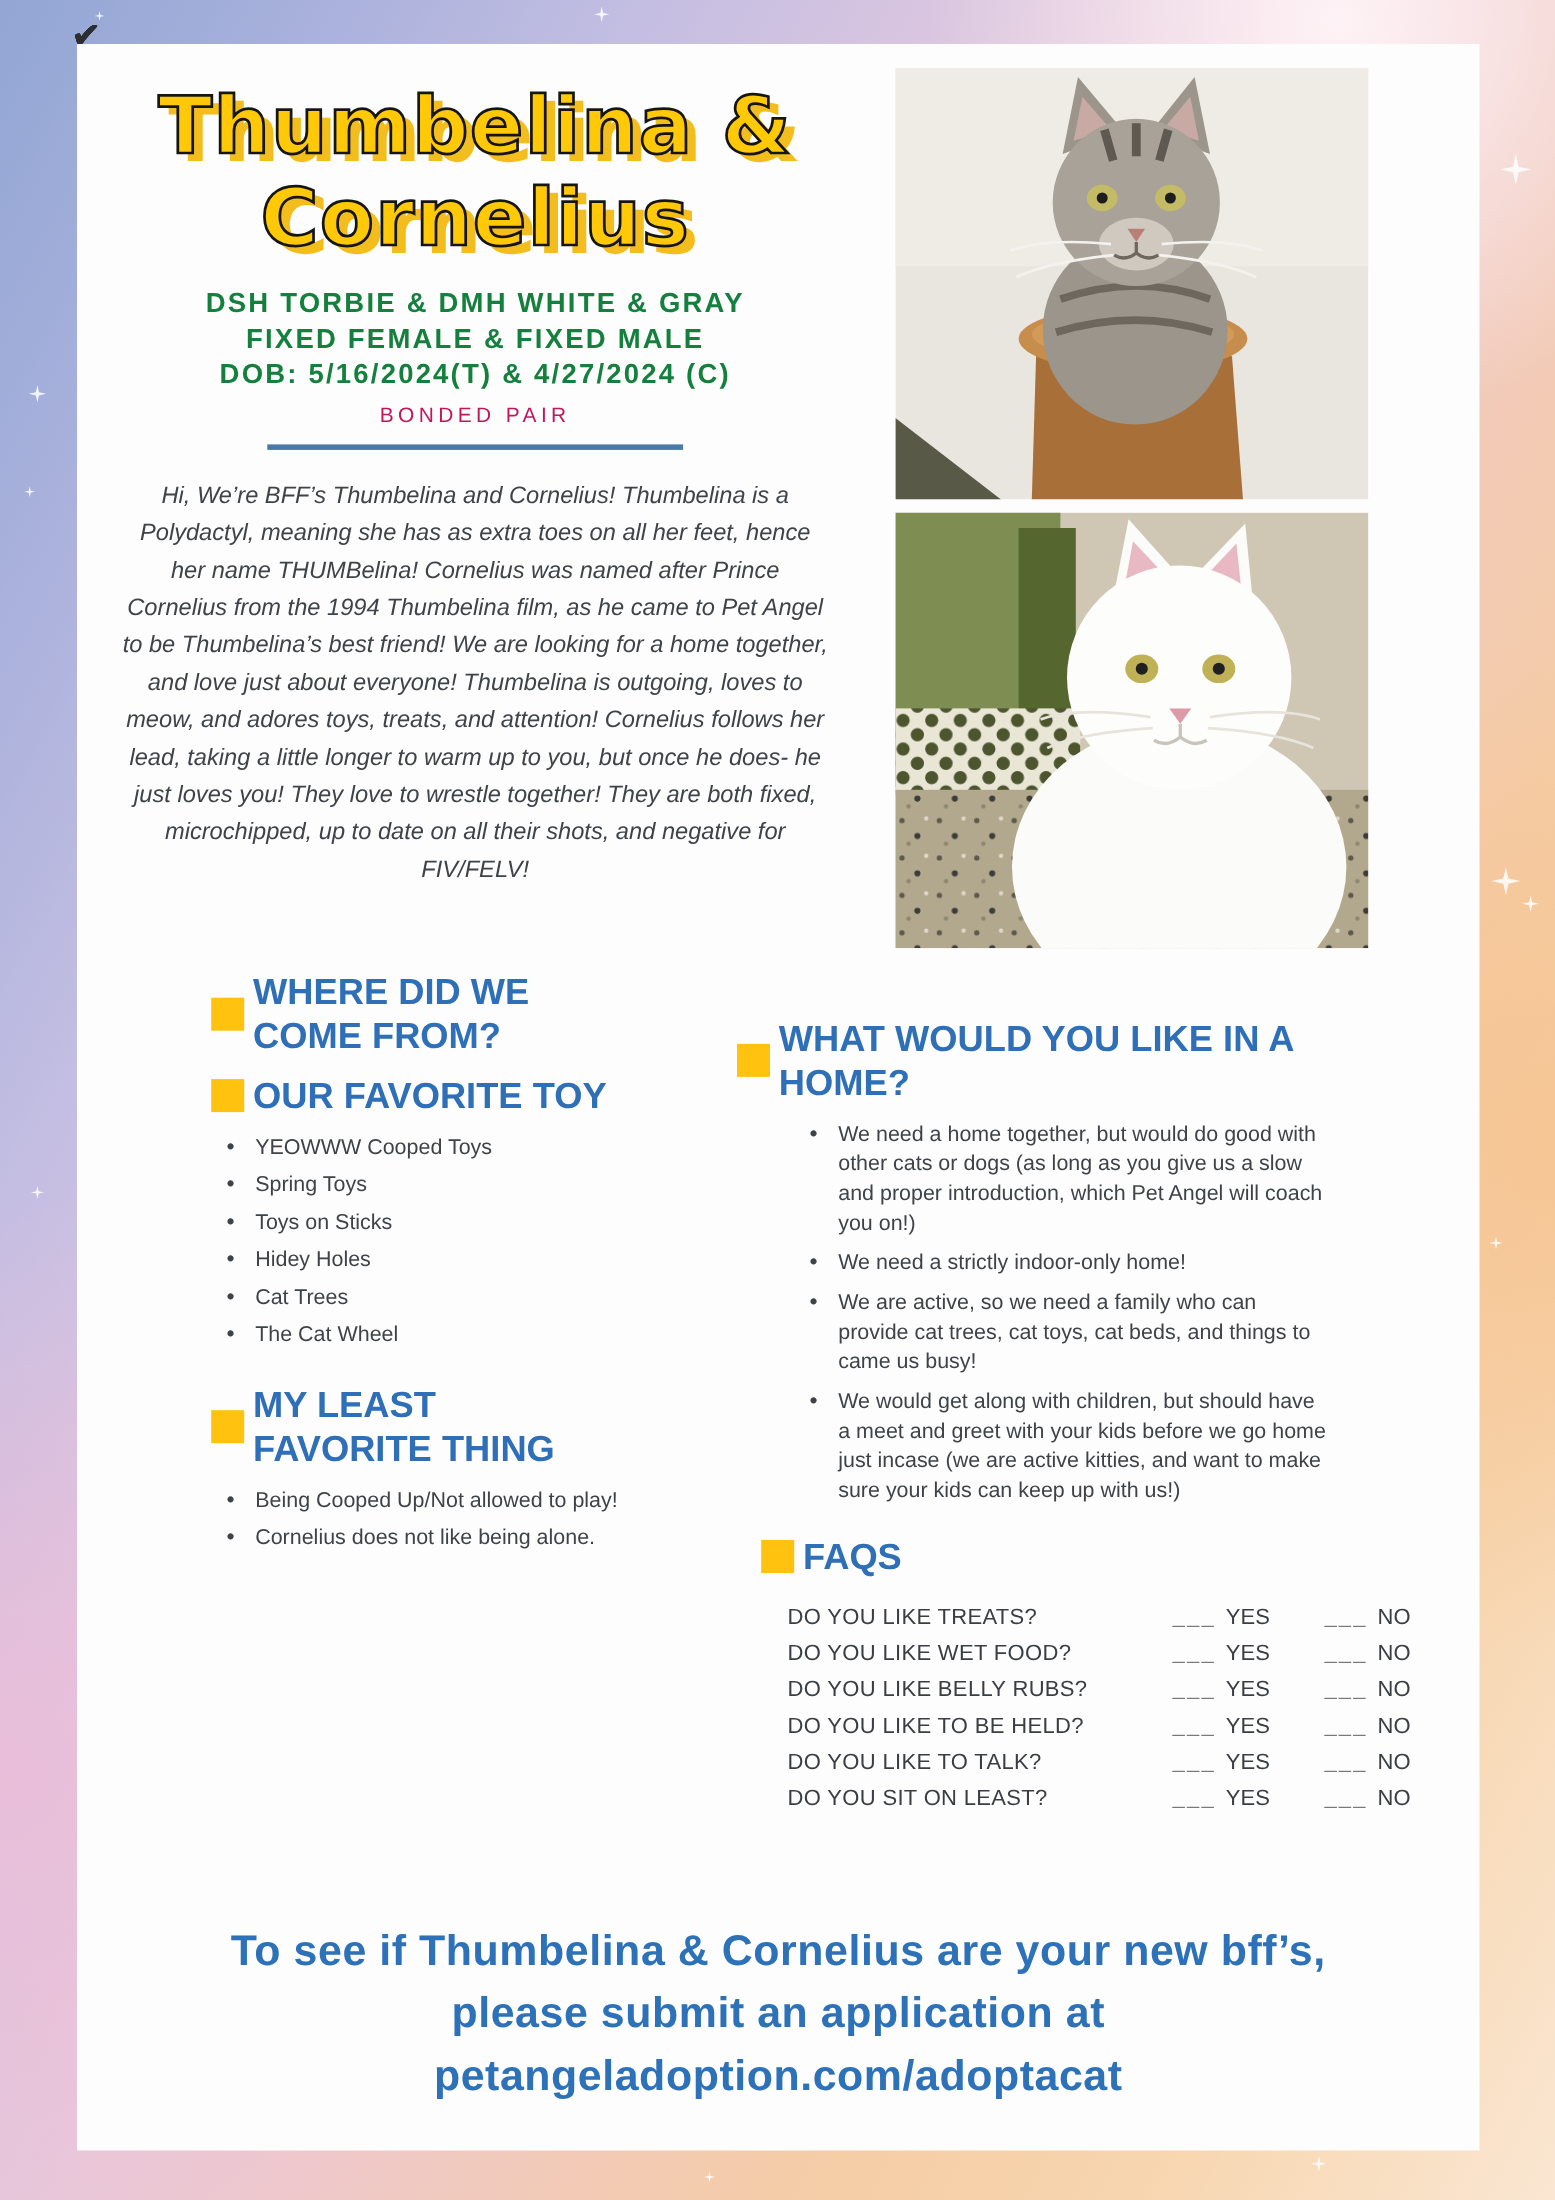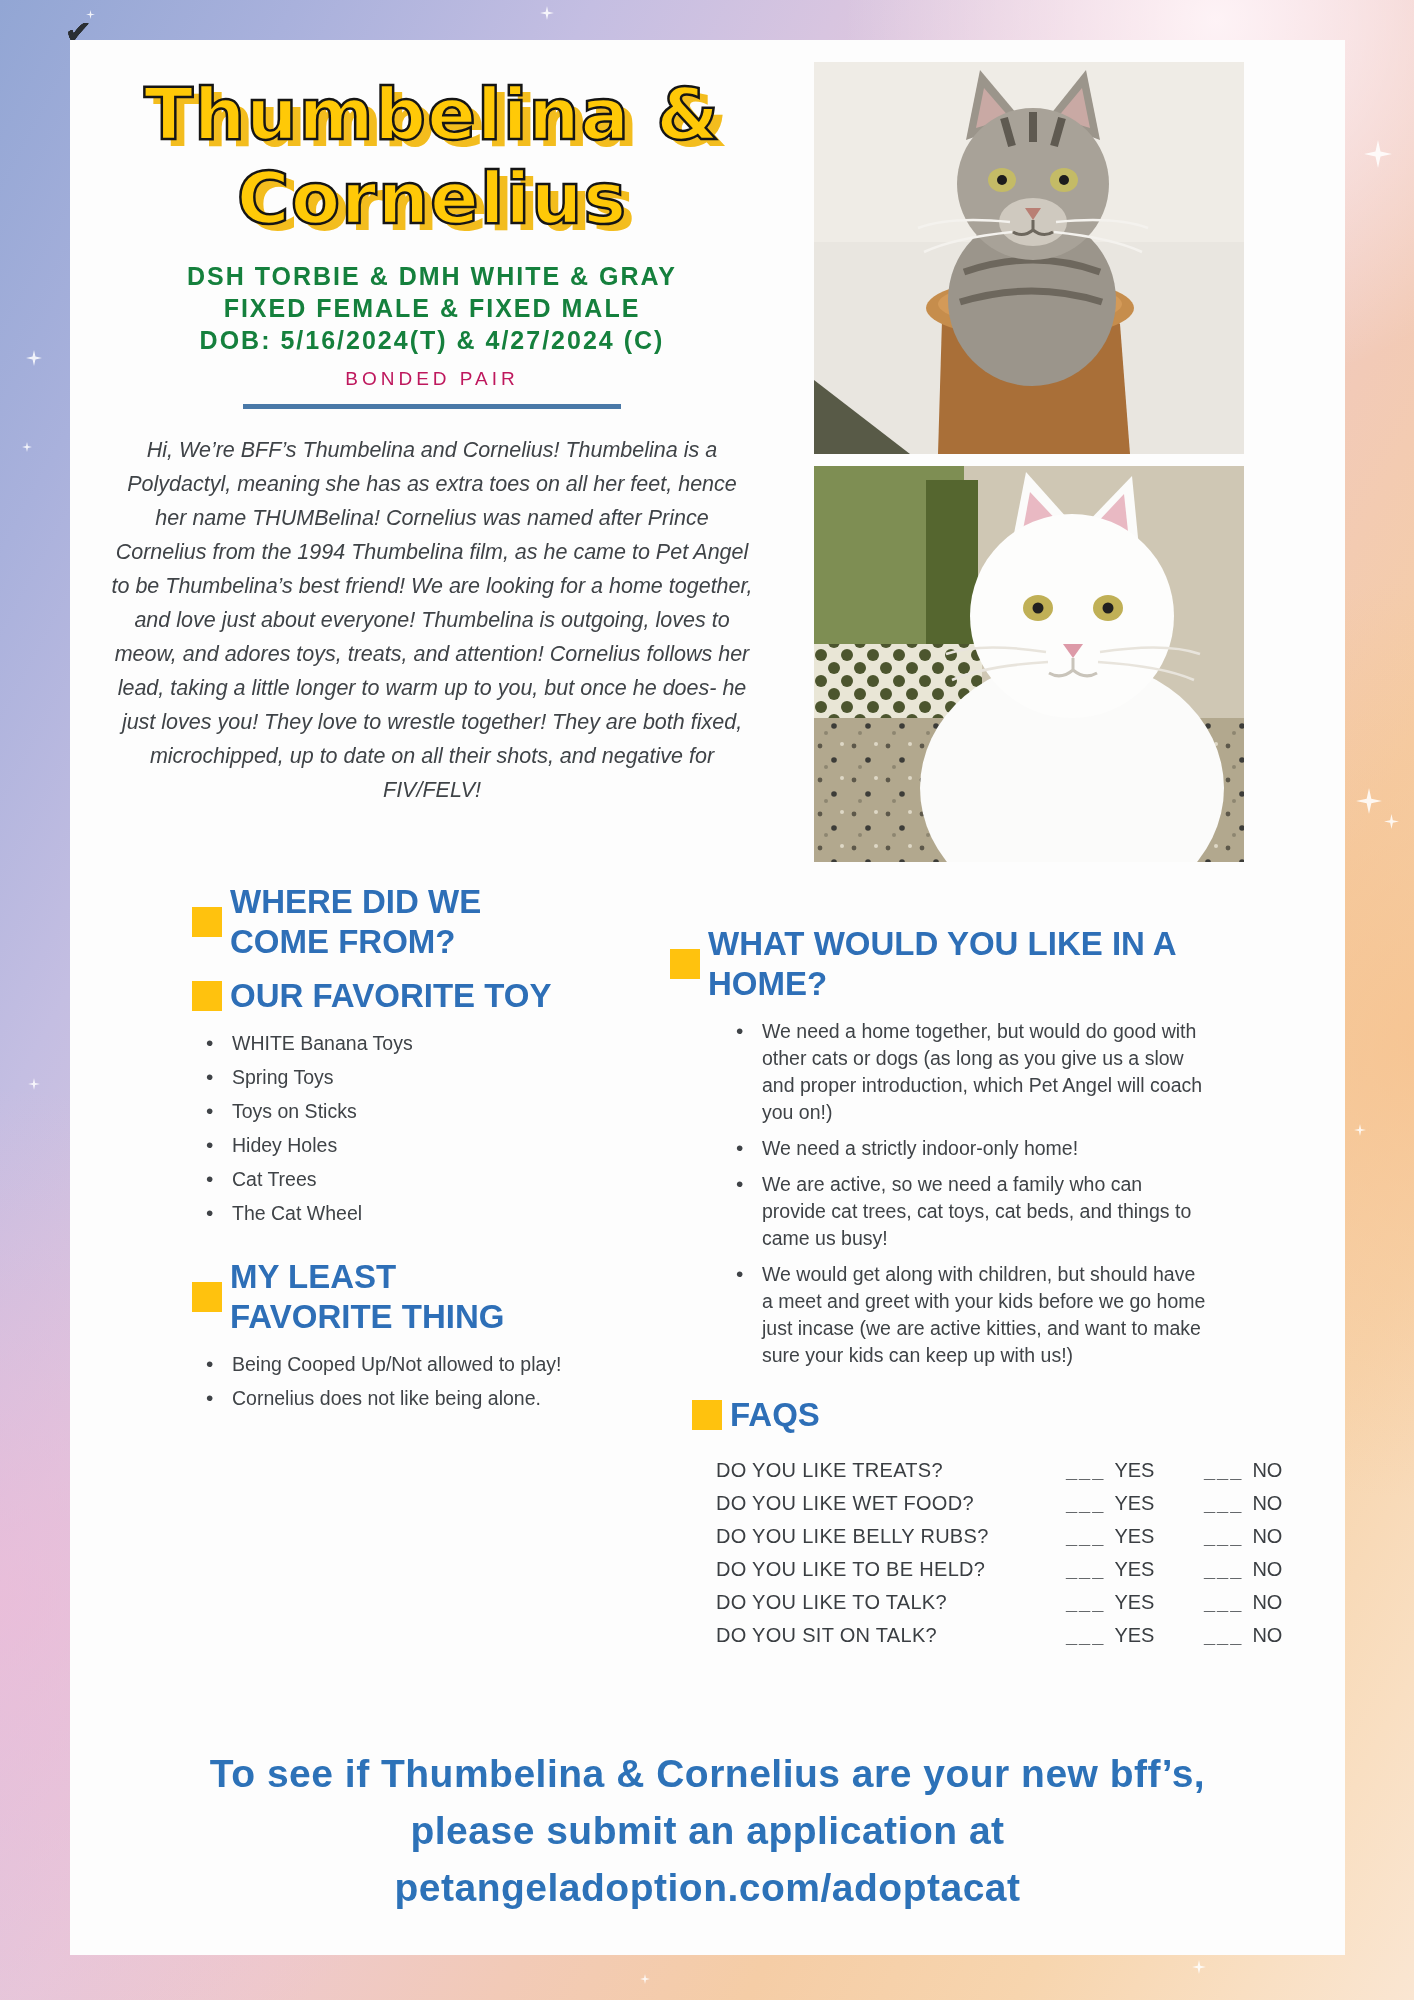--- a/index.html
+++ b/index.html
@@ -180,21 +180,21 @@
 COME FROM?</span>
           </div>
         </div>
 
         <div class="section">
           <div class="section-head">
             <span class="square"></span>
             <span class="section-title">OUR FAVORITE TOY</span>
           </div>
           <ul class="dotlist">
-            <li>WHITE Banana Toys</li>
+            <li>YEOWWW Cooped Toys</li>
             <li>Spring Toys</li>
             <li>Toys on Sticks</li>
             <li>Hidey Holes</li>
             <li>Cat Trees</li>
             <li>The Cat Wheel</li>
           </ul>
         </div>
 
         <div class="section">
           <div class="section-head">
@@ -285,21 +285,21 @@
                   <span class="blank">___</span>
                   <span class="check-icon" style="position:absolute;">✔</span>
                   <span>YES</span>
                 </span>
               <span class="cell">
                   <span class="blank">___</span>
                   <span>NO</span>
                 </span>
             </div>
             <div class="faq-row">
-              <span class="faq-q">DO YOU SIT ON TALK?</span>
+              <span class="faq-q">DO YOU SIT ON LEAST?</span>
               <span class="cell yes">
                   <span class="blank">___</span>
                   <span class="check-icon" style="position:absolute;">✔</span>
                   <span>YES</span>
                 </span>
               <span class="cell">
                   <span class="blank">___</span>
                   <span>NO</span>
                 </span>
             </div>

